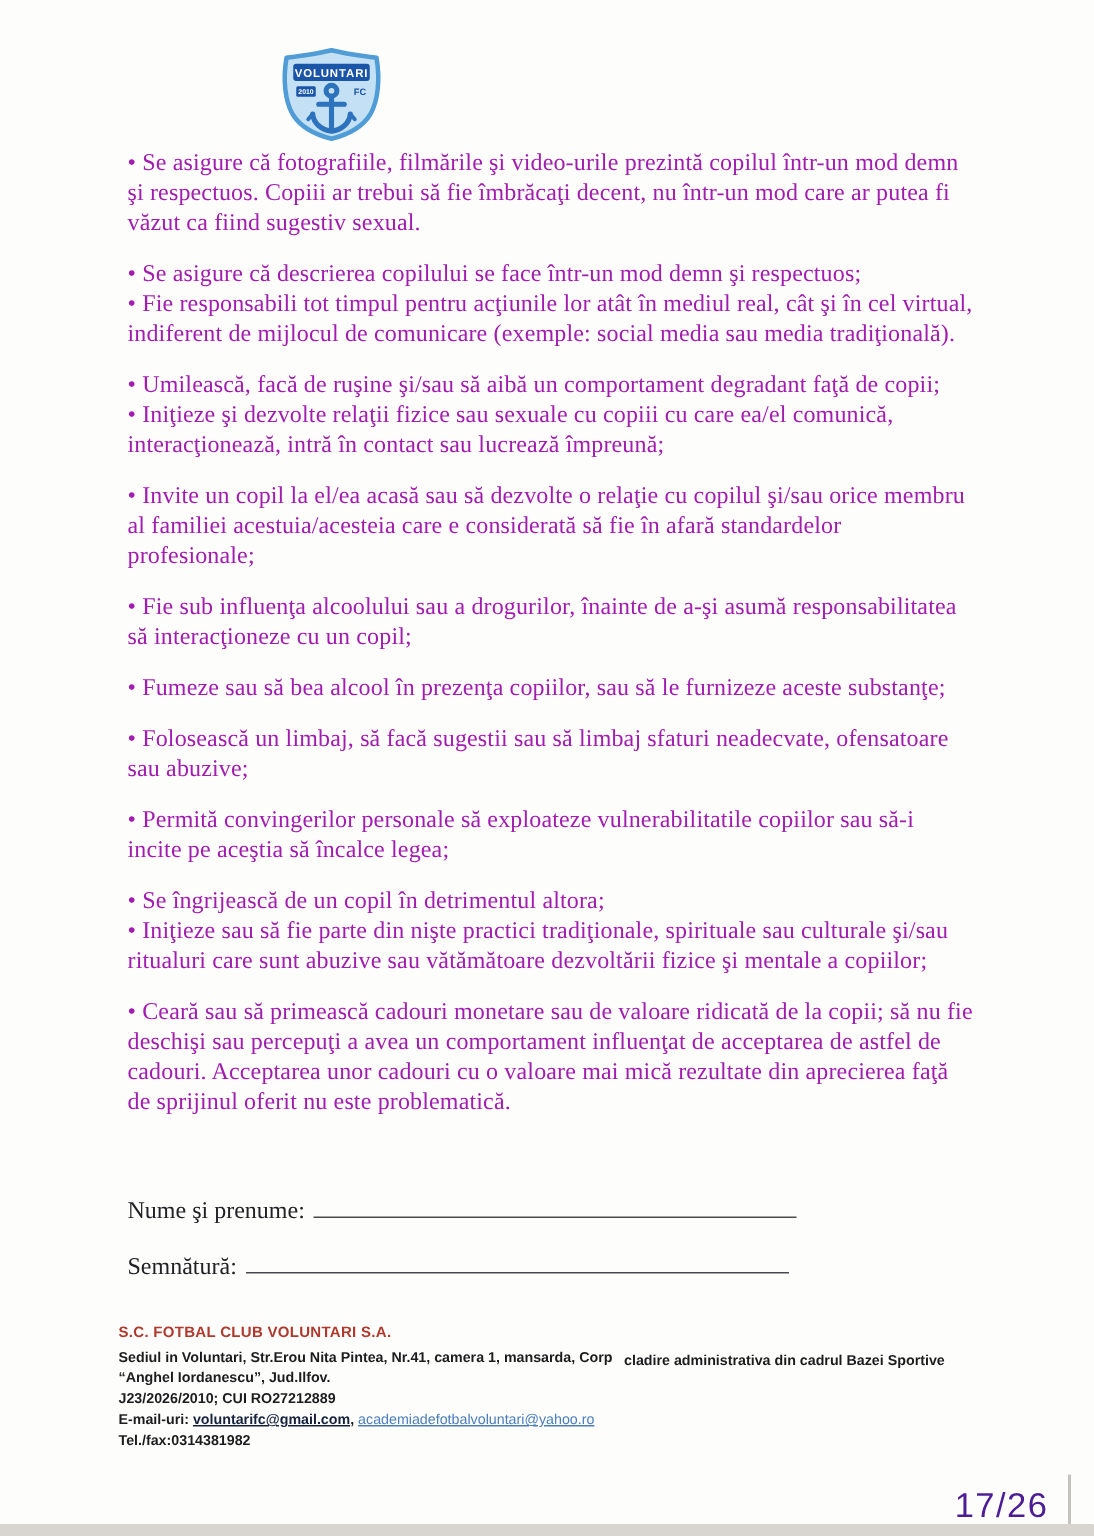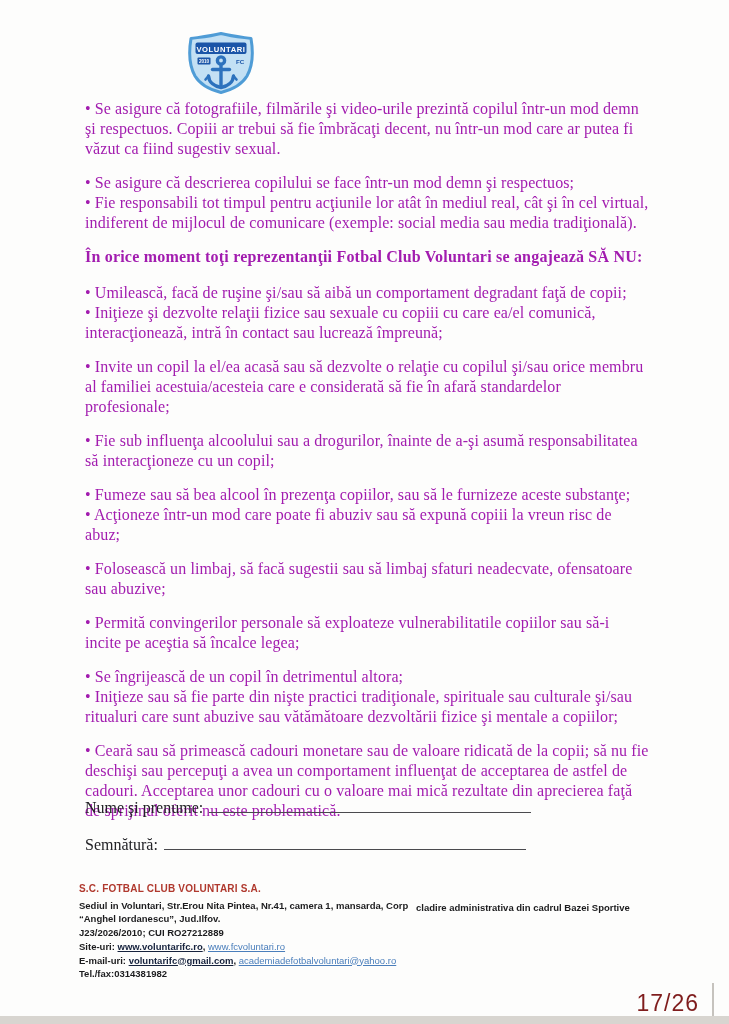--- a/index.html
+++ b/index.html
@@ -49,21 +49,21 @@
   .footer .addr-wrap { position: relative; }
   .footer .addr { width: 345px; }
   .footer .right-note { position: absolute; left: 337px; top: 2px; width: 245px; }
   .footer .link-dark { color: #16223d; font-weight: bold; text-decoration: underline; }
   .footer .link-blue { color: #4a7ebb; font-weight: normal; text-decoration: underline; }
 
   
   .page-indicator {
     position: absolute; right: 30px; top: 990px;
     font-family: "Liberation Sans", sans-serif;
-    font-size: 23px; color: #7f1d1d; letter-spacing: 1px;
+    font-size: 23px; color: #4c1d95; letter-spacing: 1px;
   }
   .bottom-strip { position: absolute; left: 0; bottom: 0; width: 729px; height: 8px; background: #d8d5d0; }
   .right-edge-line { position: absolute; left: 712px; top: 983px; width: 2px; height: 33px; background: #c6c3be; }
 </style>
 </head>
 <body>
 
 <div class="page">
 
   <div class="logo">
@@ -86,34 +86,32 @@
   </div>
 
   <div class="policy-text" id="policy-text">
       <div class="block">
         <p>• Se asigure că fotografiile, filmările şi video-urile prezintă copilul într-un mod demn şi respectuos. Copiii ar trebui să fie îmbrăcaţi decent, nu într-un mod care ar putea fi văzut ca fiind sugestiv sexual.</p>
       </div>
       <div class="block">
         <p>• Se asigure că descrierea copilului se face într-un mod demn şi respectuos;</p>
         <p>• Fie responsabili tot timpul pentru acţiunile lor atât în mediul real, cât şi în cel virtual, indiferent de mijlocul de comunicare (exemple: social media sau media tradiţională).</p>
       </div>
-      <div class="block heading">În orice moment toţi reprezentanţii Fotbal Club Voluntari se angajează SĂ NU:</div>
       <div class="block">
         <p>• Umilească, facă de ruşine şi/sau să aibă un comportament degradant faţă de copii;</p>
         <p>• Iniţieze şi dezvolte relaţii fizice sau sexuale cu copiii cu care ea/el comunică, interacţionează, intră în contact sau lucrează împreună;</p>
       </div>
       <div class="block">
         <p>• Invite un copil la el/ea acasă sau să dezvolte o relaţie cu copilul şi/sau orice membru al familiei acestuia/acesteia care e considerată să fie în afară standardelor profesionale;</p>
       </div>
       <div class="block">
         <p>• Fie sub influenţa alcoolului sau a drogurilor, înainte de a-şi asumă responsabilitatea să interacţioneze cu un copil;</p>
       </div>
       <div class="block">
         <p>• Fumeze sau să bea alcool în prezenţa copiilor, sau să le furnizeze aceste substanţe;</p>
-        <p>• Acţioneze într-un mod care poate fi abuziv sau să expună copiii la vreun risc de abuz;</p>
       </div>
       <div class="block">
         <p>• Folosească un limbaj, să facă sugestii sau să limbaj sfaturi neadecvate, ofensatoare sau abuzive;</p>
       </div>
       <div class="block">
         <p>• Permită convingerilor personale să exploateze vulnerabilitatile copiilor sau să-i incite pe aceştia să încalce legea;</p>
       </div>
       <div class="block">
         <p>• Se îngrijească de un copil în detrimentul altora;</p>
         <p>• Iniţieze sau să fie parte din nişte practici tradiţionale, spirituale sau culturale şi/sau ritualuri care sunt abuzive sau vătămătoare dezvoltării fizice şi mentale a copiilor;</p>
@@ -133,24 +131,20 @@
   </div>
 
   <div class="footer">
     <div class="company">S.C. FOTBAL CLUB VOLUNTARI S.A.</div>
     <div class="addr-wrap">
       <div class="addr">
         <div>Sediul in Voluntari, Str.Erou Nita Pintea, Nr.41, camera 1, mansarda, Corp</div>
         <div>“Anghel Iordanescu”, Jud.Ilfov.</div>
         <div>J23/2026/2010; CUI RO27212889</div>
         <div>
-          <span>Site-uri:</span>
-          <span class="link-dark">www.voluntarifc.ro</span><span>, </span><span class="link-blue">www.fcvoluntari.ro</span>
-        </div>
-        <div>
           <span>E-mail-uri:</span>
           <span class="link-dark">voluntarifc@gmail.com</span><span>, </span><span class="link-blue">academiadefotbalvoluntari@yahoo.ro</span>
         </div>
         <div>Tel./fax:0314381982</div>
       </div>
       <div class="right-note">cladire administrativa din cadrul Bazei Sportive</div>
     </div>
   </div>
 
   <div class="page-indicator">17/26</div>

